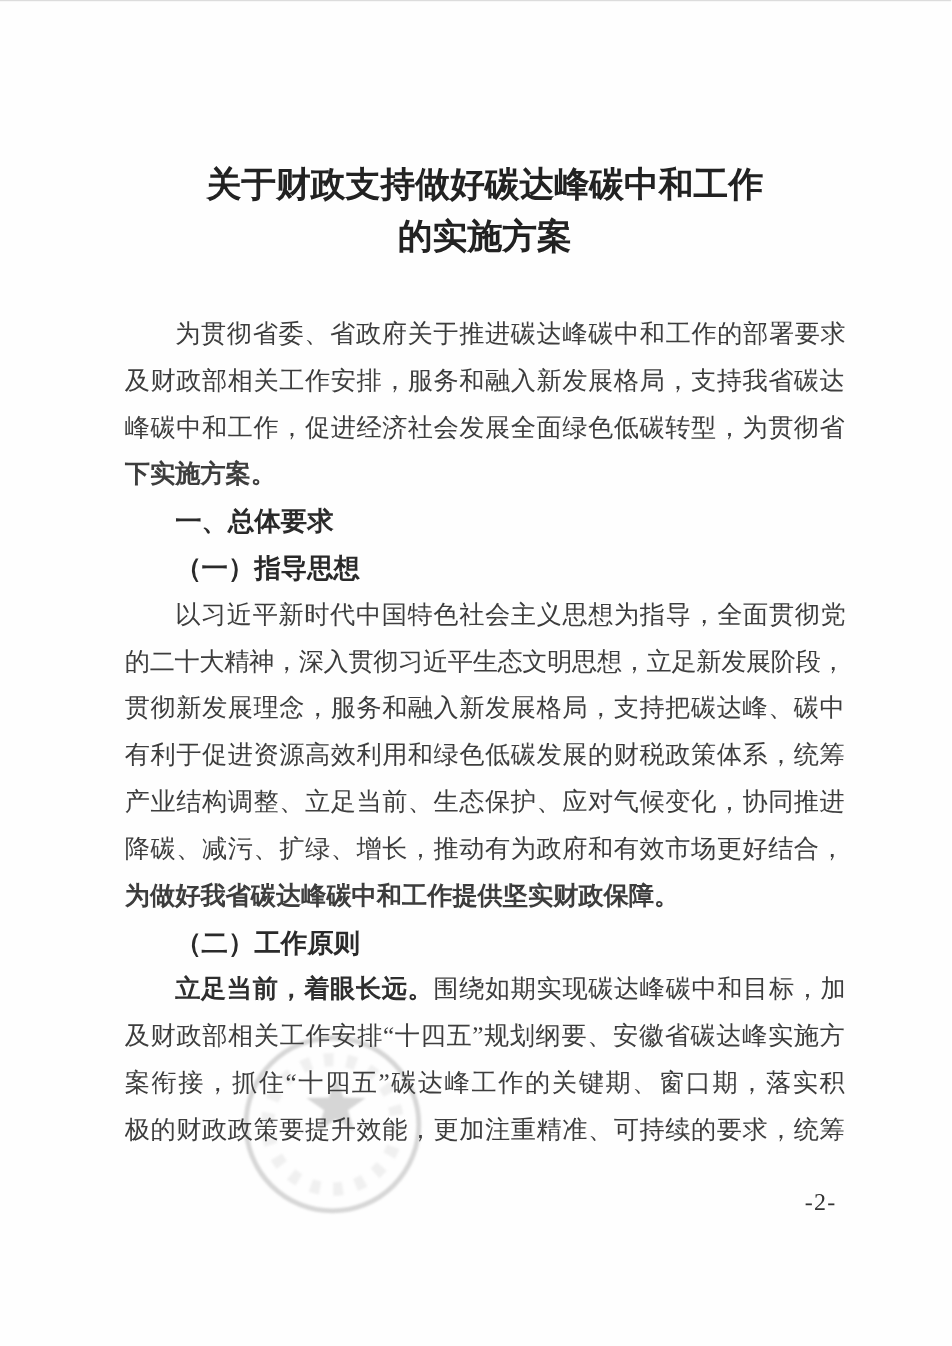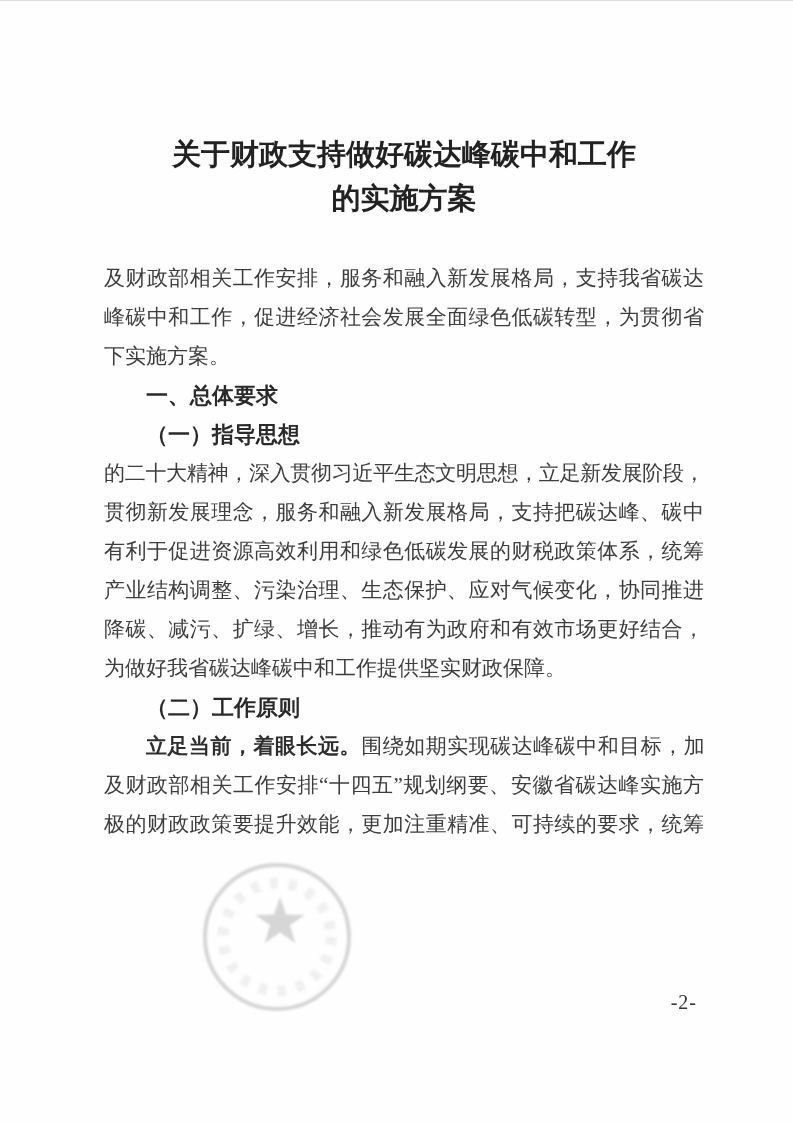--- a/index.html
+++ b/index.html
@@ -53,20 +53,21 @@
     line-height: 39px;
     font-size: 21px;
     color: #3d3d3d;
     text-align: justify;
     text-align-last: justify;
     overflow: hidden;
   }
   .ln.end {
     text-align: right;
     text-align-last: left;
+    font-weight: bold;
   }
   .ln.indent {
     text-indent: 42px;
   }
   .ln.squeeze {
     letter-spacing: -0.8px;
   }
   .ln.h-section {
     font-family: "Liberation Sans", sans-serif;
     font-weight: bold;
@@ -119,39 +120,42 @@
 
   <div class="content">
 
     <div class="doc-title">
       <div>关于财政支持做好碳达峰碳中和工作</div>
       <div>的实施方案</div>
     </div>
 
     <div class="body-block">
 
+      <div class="ln indent squeeze">为贯彻省委、省政府关于推进碳达峰碳中和工作的部署要求</div>
       <div class="ln">及财政部相关工作安排，服务和融入新发展格局，支持我省碳达</div>
       <div class="ln">峰碳中和工作，促进经济社会发展全面绿色低碳转型，为贯彻省委</div>
       <div class="ln end">下实施方案。</div>
 
       <div class="ln h-section indent">一、总体要求</div>
 
       <div class="ln h-sub indent">（一）指导思想</div>
 
+      <div class="ln indent squeeze">以习近平新时代中国特色社会主义思想为指导，全面贯彻党</div>
       <div class="ln squeeze">的二十大精神，深入贯彻习近平生态文明思想，立足新发展阶段，</div>
       <div class="ln">贯彻新发展理念，服务和融入新发展格局，支持把碳达峰、碳中</div>
       <div class="ln">有利于促进资源高效利用和绿色低碳发展的财税政策体系，统筹</div>
-      <div class="ln">产业结构调整、污染治理、生态保护、应对气候变化，协同推进</div>
+      <div class="ln">产业结构调整、立足当前、生态保护、应对气候变化，协同推进</div>
       <div class="ln">降碳、减污、扩绿、增长，推动有为政府和有效市场更好结合，</div>
       <div class="ln end">为做好我省碳达峰碳中和工作提供坚实财政保障。</div>
 
       <div class="ln h-sub indent">（二）工作原则</div>
 
       <div class="ln indent squeeze"><span class="bold-lead">立足当前，着眼长远。</span><span>围绕如期实现碳达峰碳中和目标，加</span></div>
       <div class="ln">及财政部相关工作安排“十四五”规划纲要、安徽省碳达峰实施方</div>
+      <div class="ln">案衔接，抓住“十四五”碳达峰工作的关键期、窗口期，落实积</div>
       <div class="ln">极的财政政策要提升效能，更加注重精准、可持续的要求，统筹</div>
 
     </div>
   </div>
 
   <div class="page-number">-2-</div>
 
 </div>
 
 </body></html>

